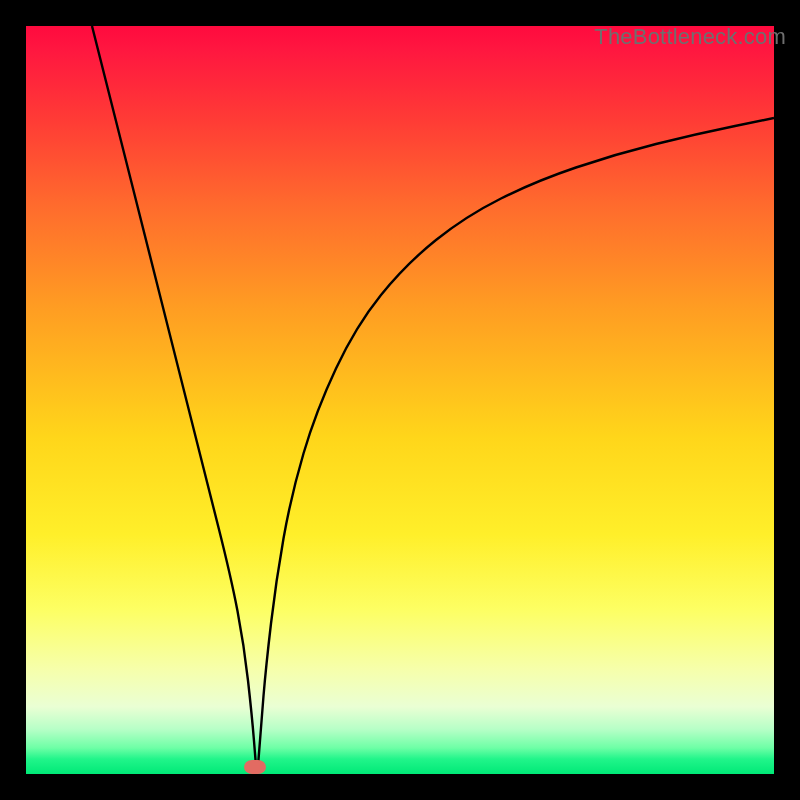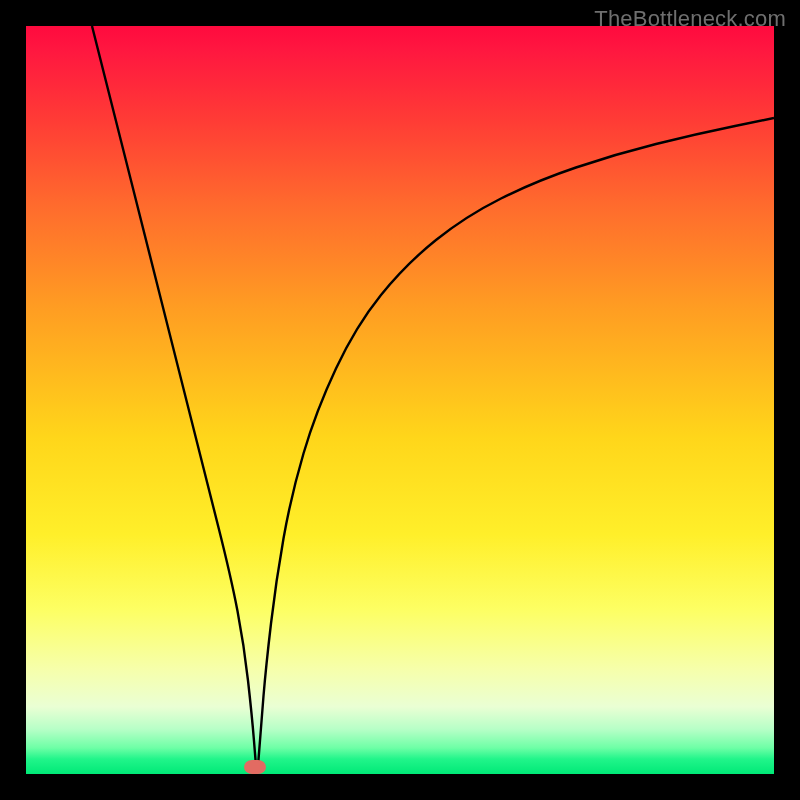--- a/index.html
+++ b/index.html
@@ -29,21 +29,21 @@
       #f6ffab 86%,
       #eaffd4 91%,
       #b7ffc7 94%,
       #6effa6 96.5%,
       #21f58a 98%,
       #00e977 100%
     );
   }
   .watermark {
     position: absolute;
-    top: 6px;
+    top: 24px;
     right: 14px;
     color: #6f6f6f;
     font-size: 22px;
     font-weight: 500;
     letter-spacing: 0.2px;
     user-select: none;
   }
   svg.curve {
     position: absolute;
     left: 0;

